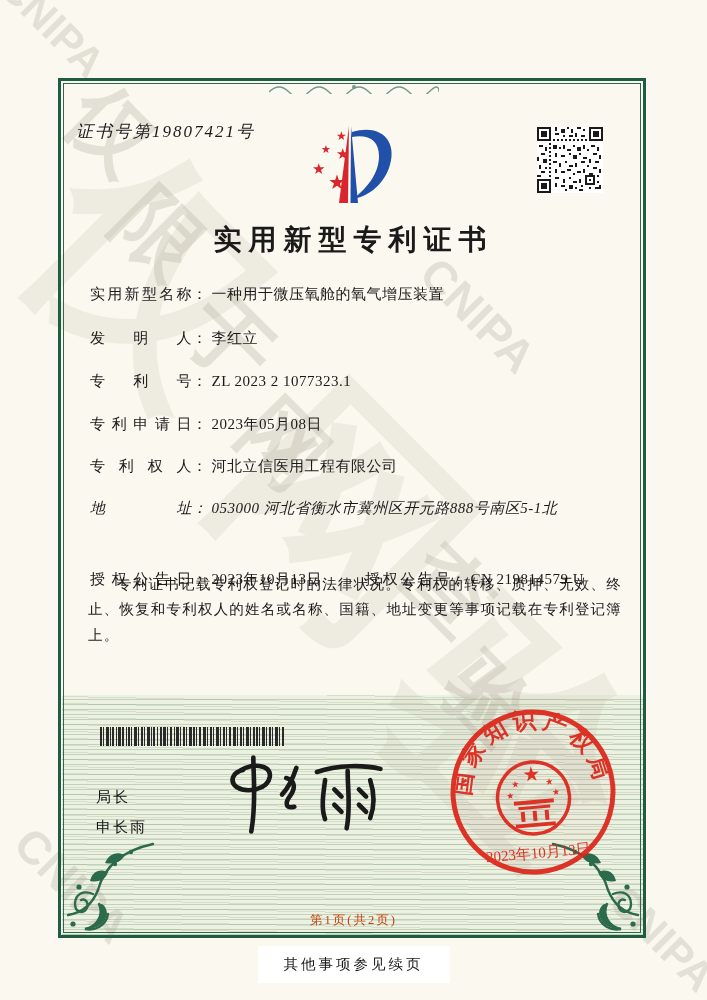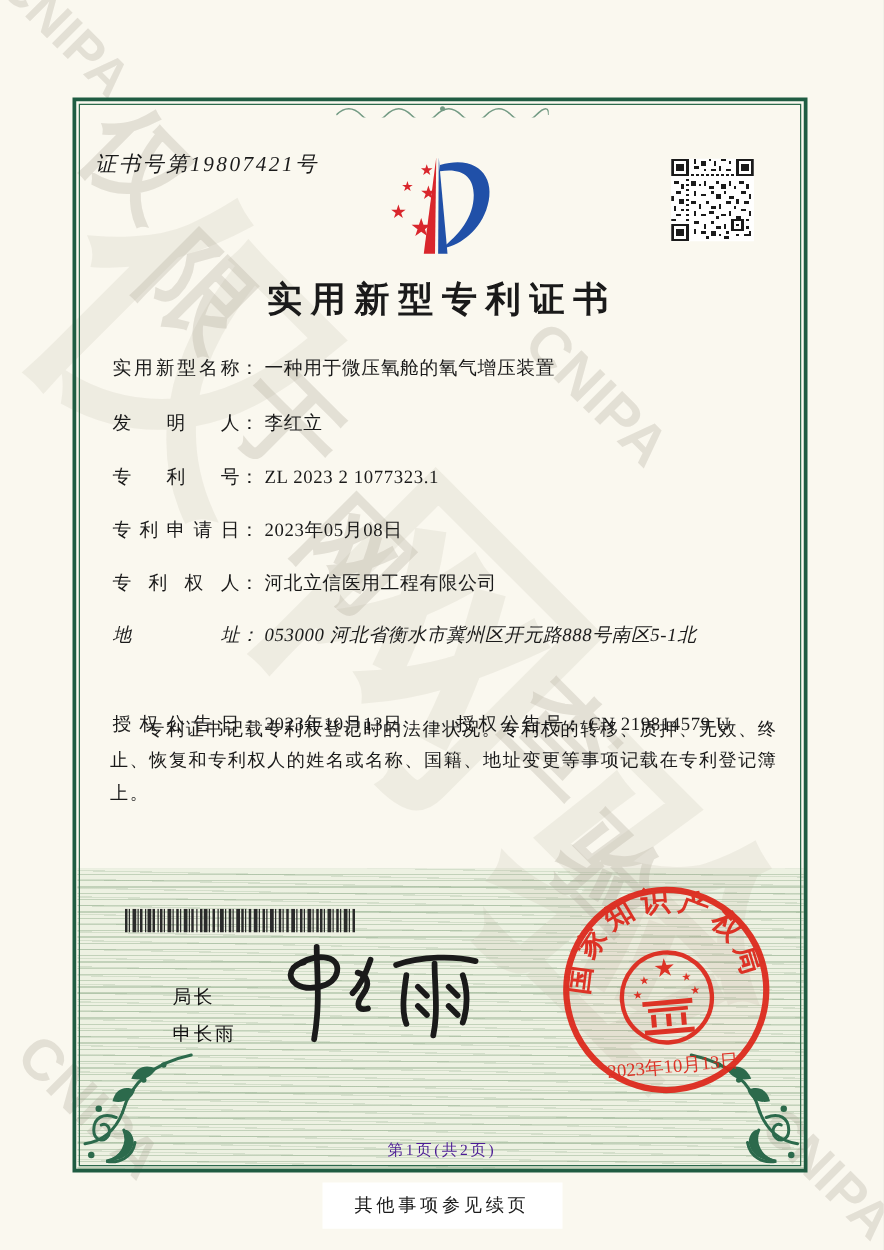--- a/index.html
+++ b/index.html
@@ -46,31 +46,31 @@
   .pair2 .flabel { width:86px; }
   
   .paras { position:absolute; left:88px; top:572px; width:534px; z-index:4;
            font-size:14.5px; line-height:1.75; letter-spacing:1.2px; text-align:justify; }
   .paras p { text-indent:2em; margin-bottom:9px; }
   
   .barcode { position:absolute; left:100px; top:727px; width:185px; height:19px; z-index:4; }
   .signer { position:absolute; left:96px; top:788px; z-index:4;
             font-family:"Liberation Sans","DejaVu Sans",sans-serif;
             font-size:15px; letter-spacing:2px; color:#111; }
-  .signer div { margin-bottom:11px;margin-left:42px; }
+  .signer div { margin-bottom:11px; }
   .signature { position:absolute; left:198px; top:752px; width:205px; height:85px; z-index:4; }
   .seal { position:absolute; left:447px; top:706px; width:172px; height:172px; z-index:5;
           transform:rotate(-5deg); opacity:0.92; }
   .flourish { position:absolute; z-index:3; width:92px; height:95px; }
   .flourish.left  { left:63px;  top:842px; }
   .flourish.right { left:551px; top:842px; transform:scaleX(-1); }
   .top-ornament { position:absolute; left:50%; transform:translateX(-50%); top:82px;
                   width:170px; height:12px; z-index:3; opacity:0.65; }
   .page-note { position:absolute; left:0; right:0; top:912px; z-index:4;
-               text-align:center; font-size:12.5px; letter-spacing:2px; color:#4c1d95; }
+               text-align:center; font-size:12.5px; letter-spacing:2px; color:#c2410c; }
   .cont-box { position:absolute; left:50%; transform:translateX(-50%); top:946px; z-index:4;
               background:#ffffff; padding:9px 26px; font-size:14.5px; letter-spacing:3px;text-align:center; }
 </style>
 </head>
 <body>
 
 <div class="page">
 
   <span class="wm" style="left:-12px;top:4px;font-size:42px;transform:rotate(45deg);">CNIPA</span>
   <span class="wm" style="left:70px;top:88px;font-size:84px;transform:rotate(45deg);">仅</span>

